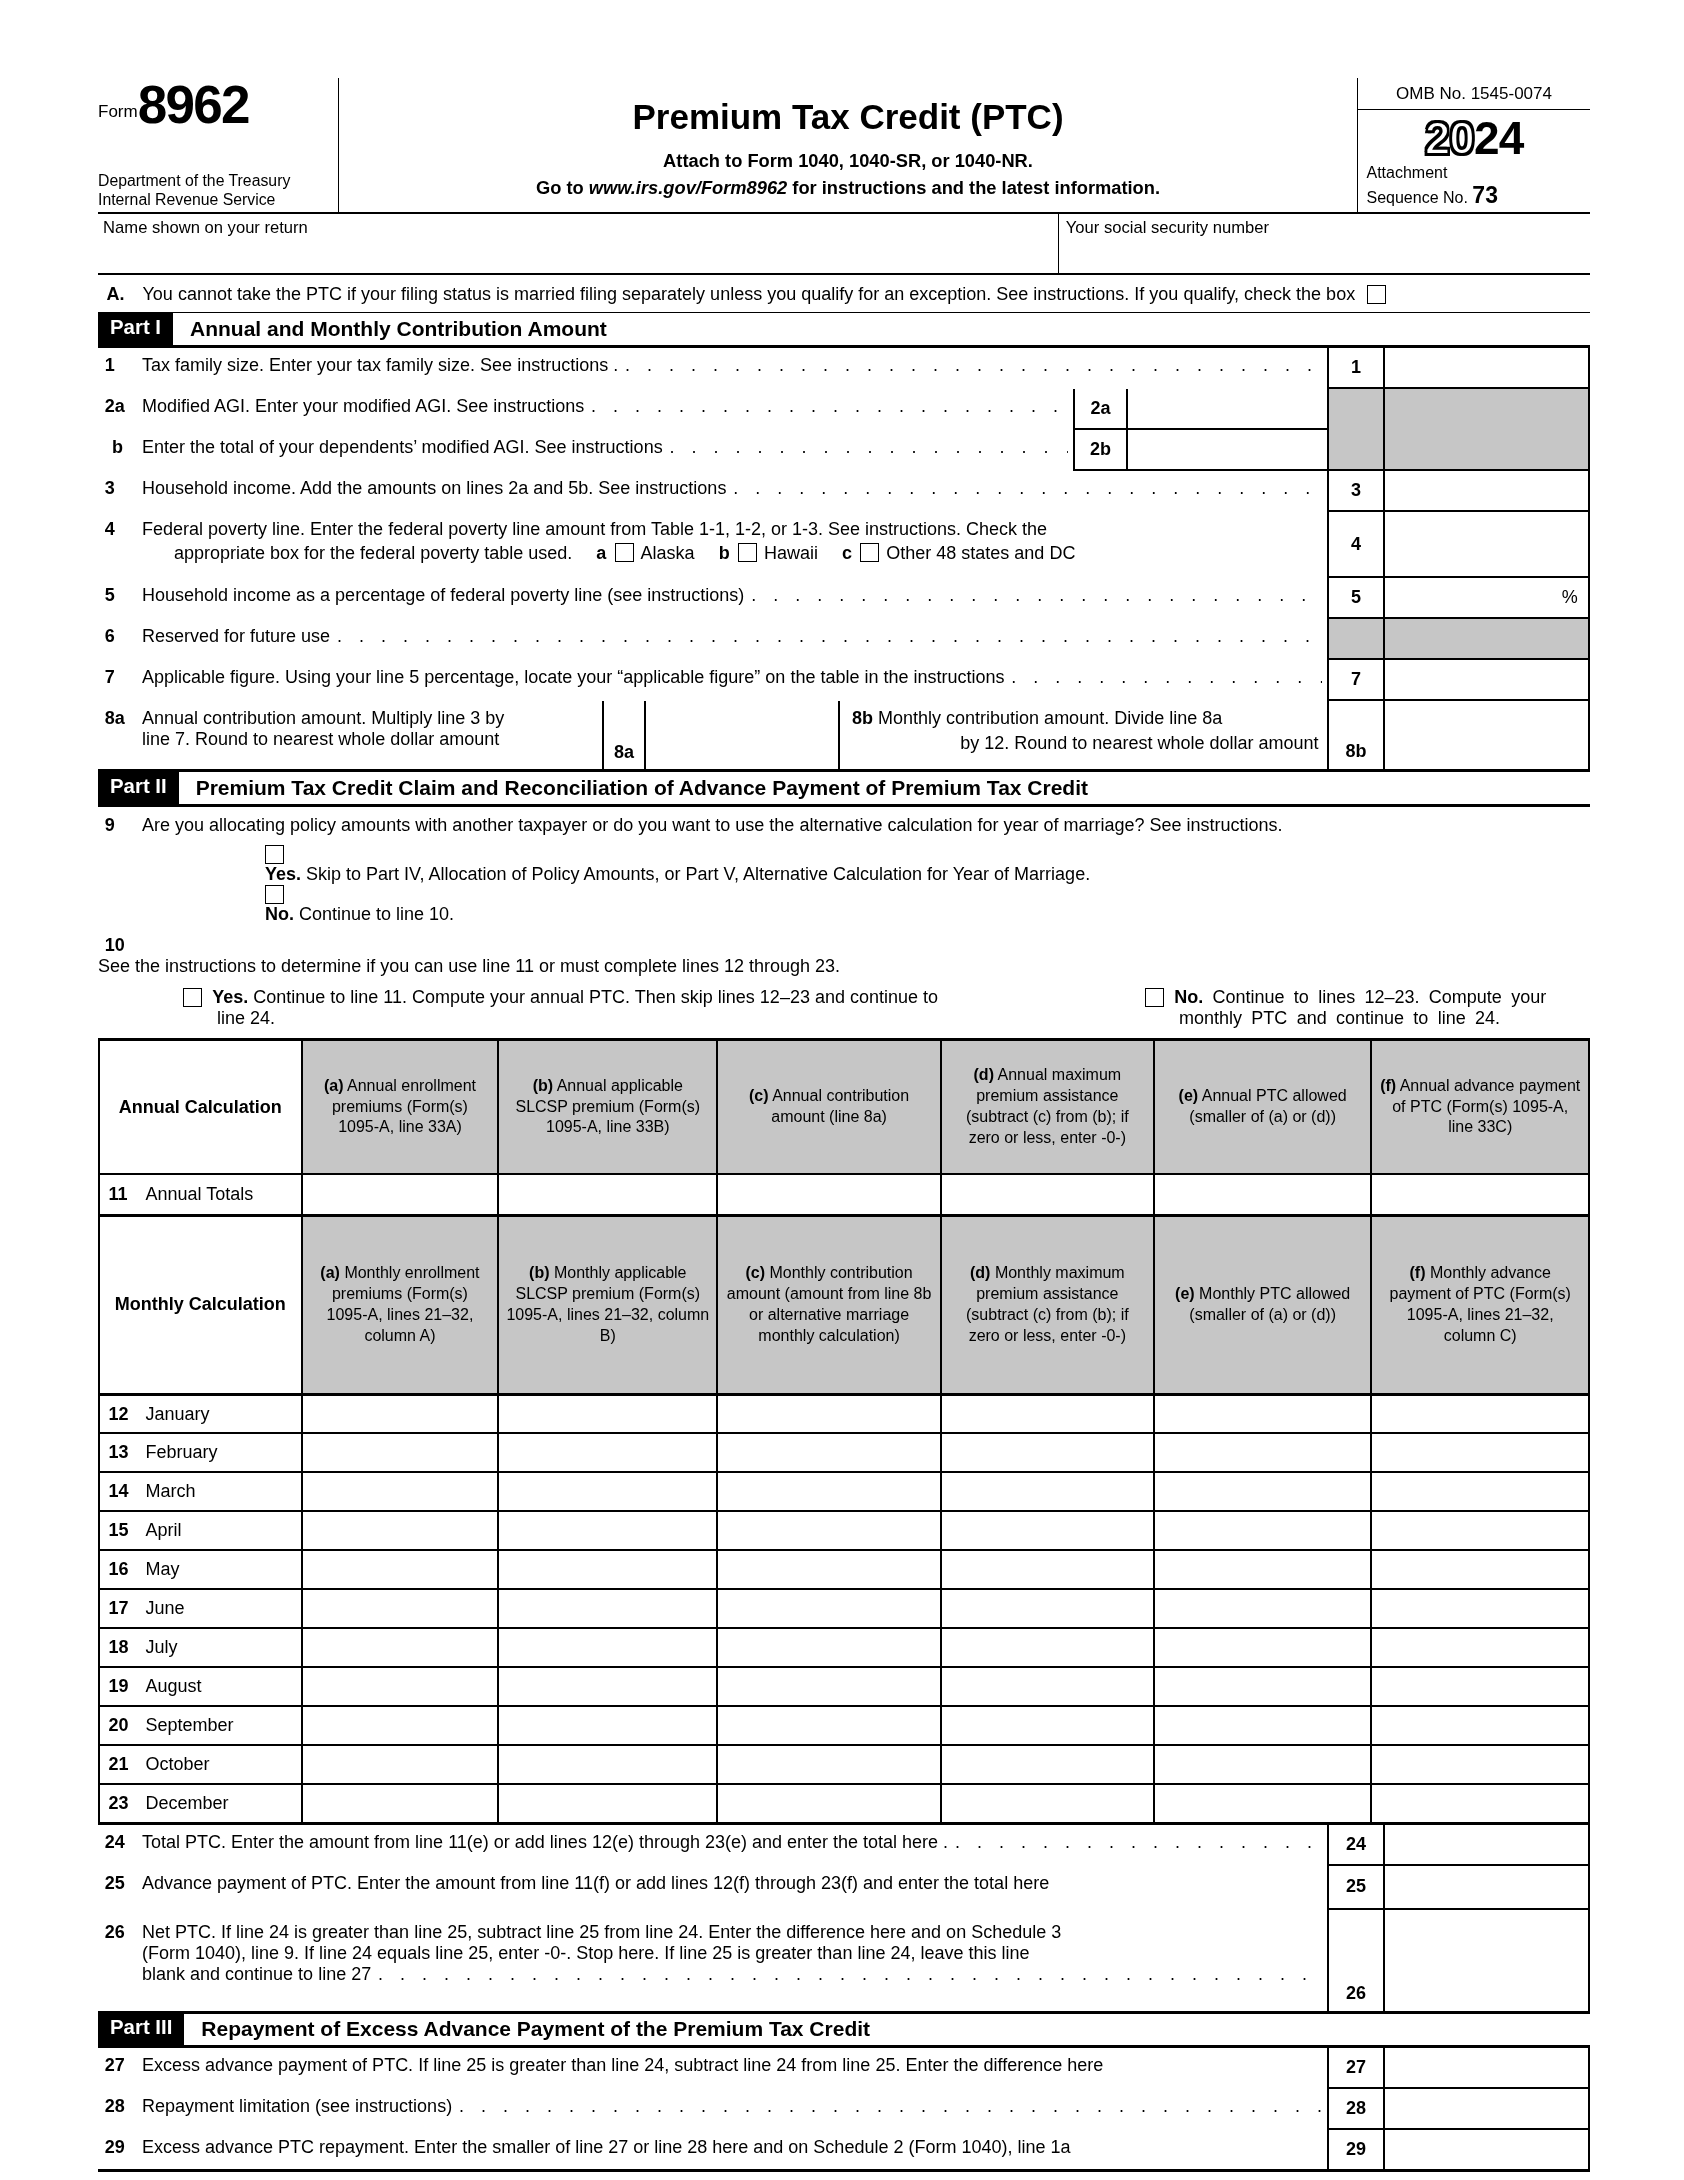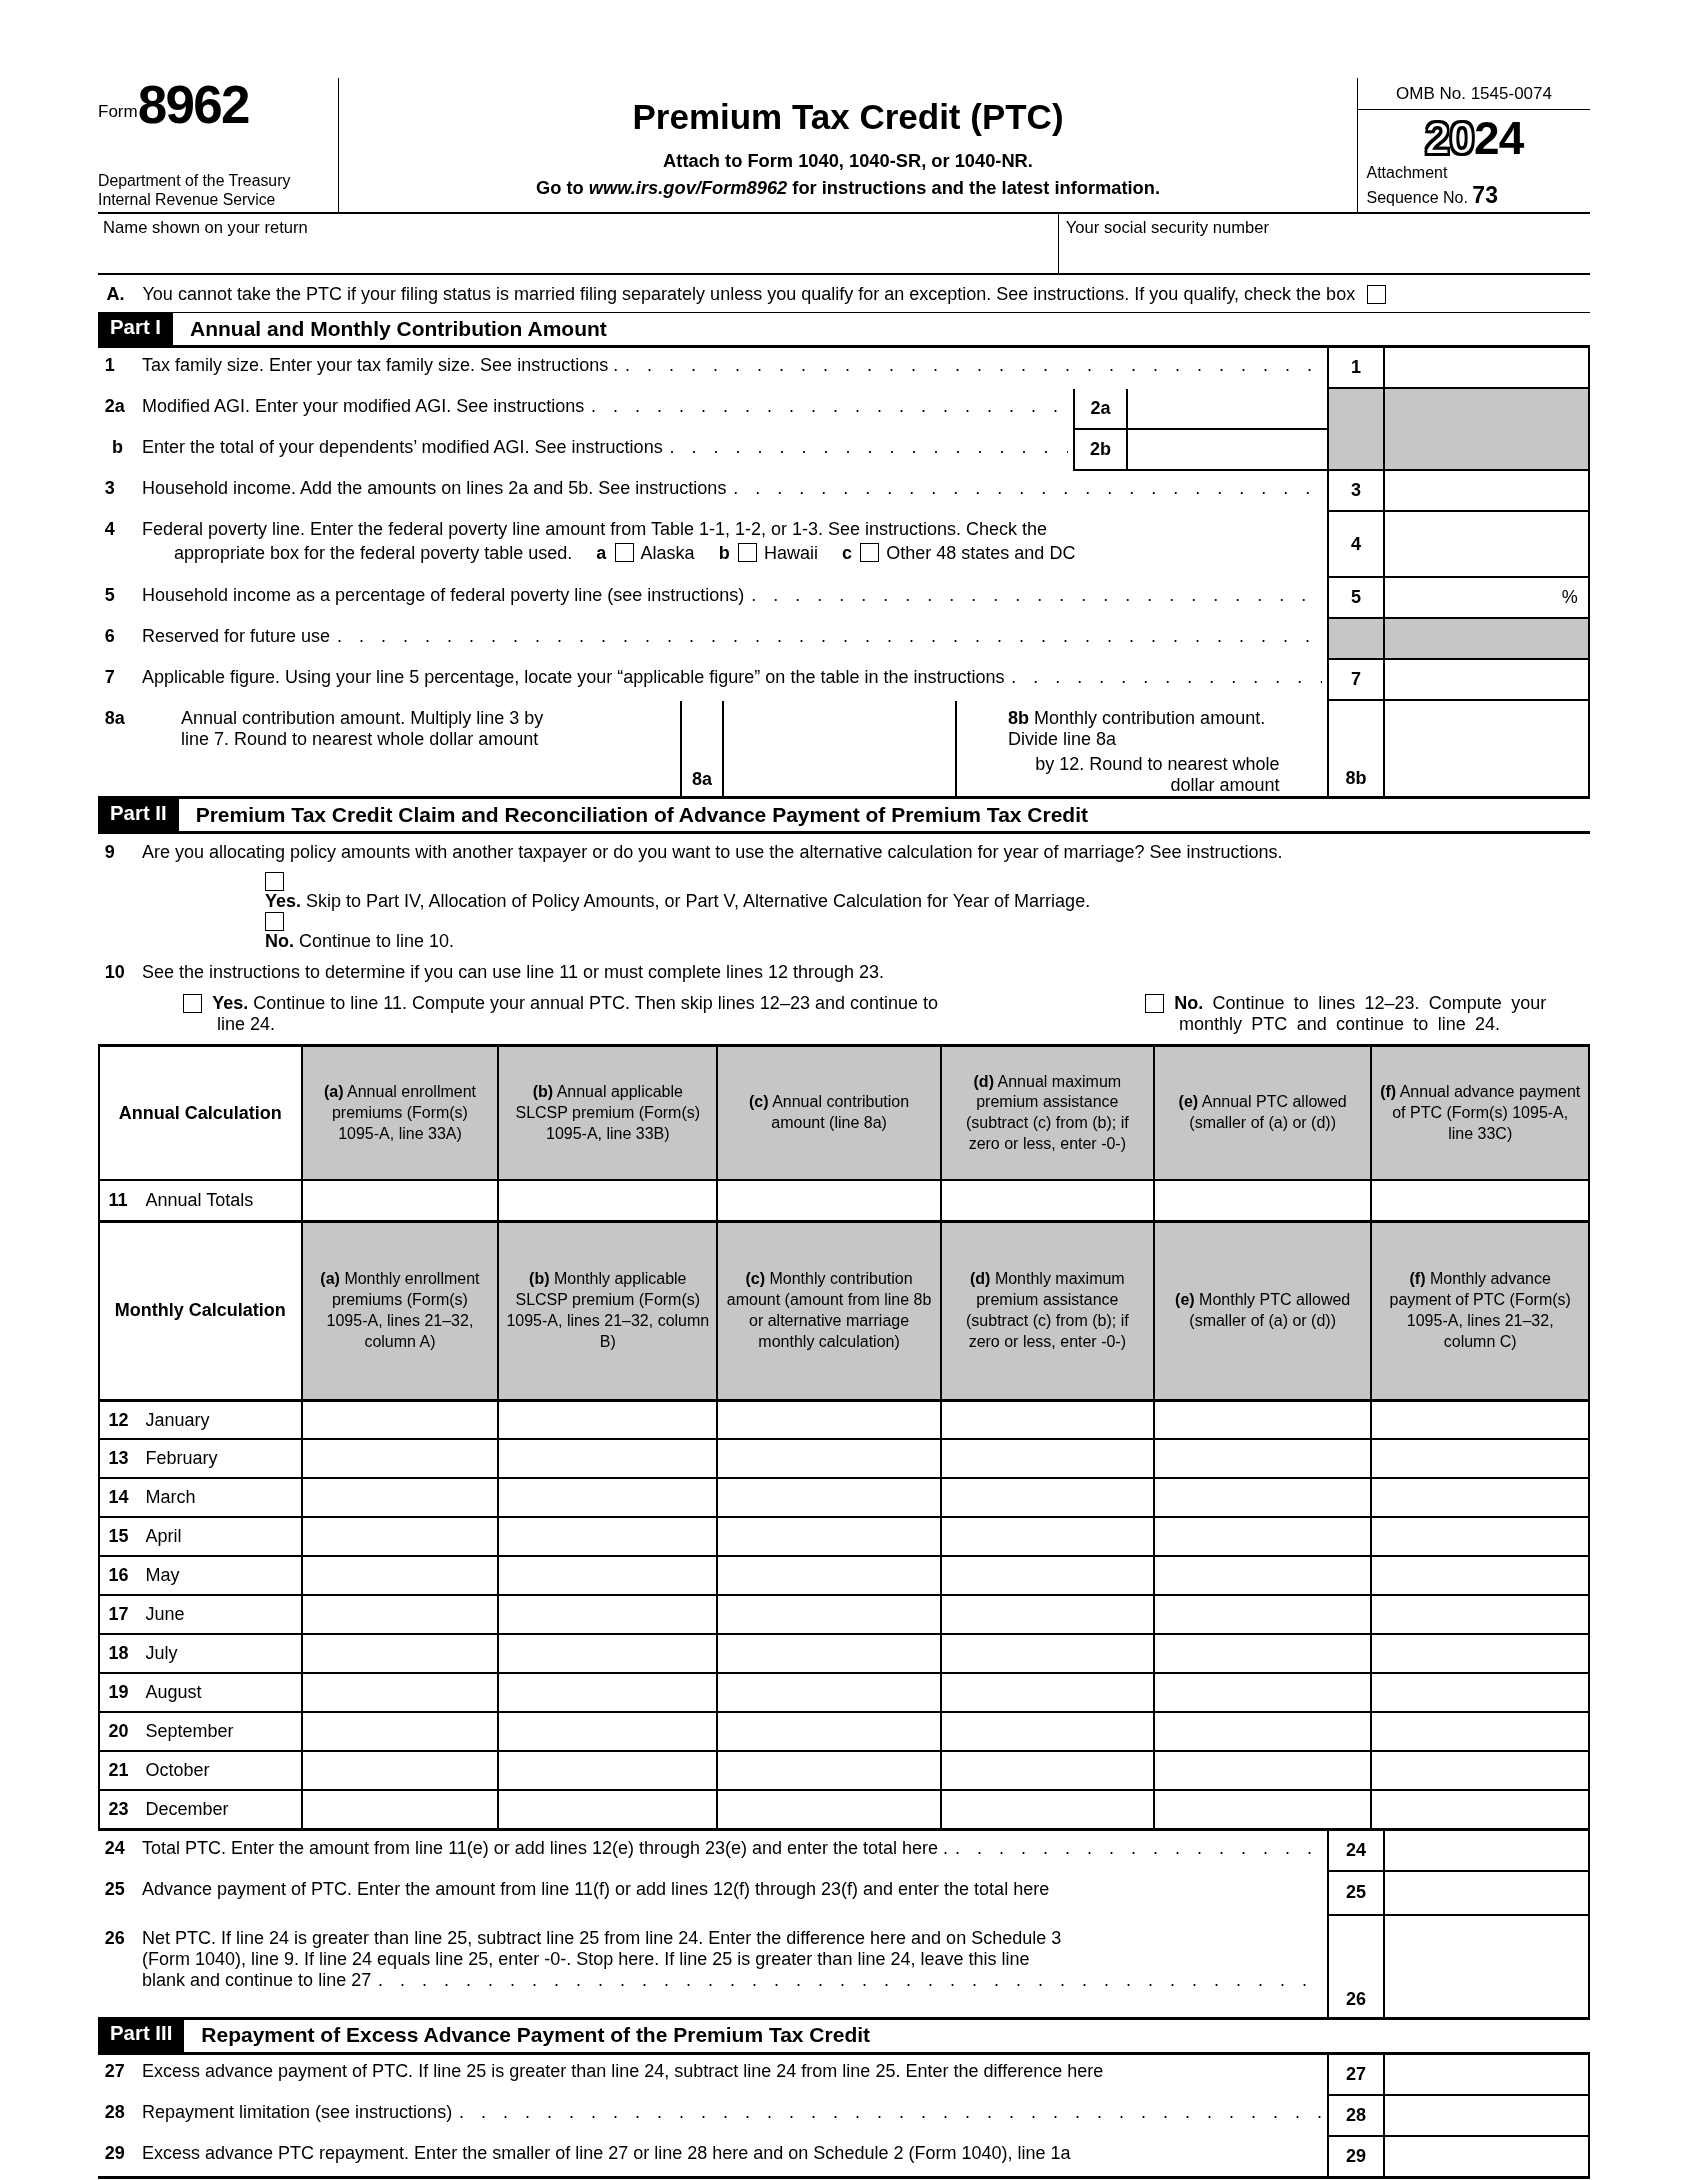--- a/index.html
+++ b/index.html
@@ -58,21 +58,21 @@
   .dots { flex:1; overflow:hidden; white-space:nowrap; margin:0 5.1px 0 6.8px; }
   .dots::after { content:". . . . . . . . . . . . . . . . . . . . . . . . . . . . . . . . . . . . . . . . . . . . . . . . . ."; word-spacing:12px; }
   .grp { width:263px; flex:none; display:flex; border-bottom:2.6px solid #000; }
   .grp.nobot { border-bottom:none; }
   .nbox { width:58px; flex:none; border-left:2.1px solid #000; border-right:2.1px solid #000;
           display:flex; align-items:center; justify-content:center; font-weight:bold; }
   .nbox.bot { align-items:flex-end; padding-bottom:6.8px; }
   .abox { flex:1; border-right:2.1px solid #000; }
   .abox.pct { display:flex; align-items:center; justify-content:flex-end; padding-right:10.2px; }
   .gray { background:#c6c6c6; }
-  .h48 { min-height:41px; } .h78 { min-height:66px; } .h80 { min-height:68px;gap:39px; }
+  .h48 { min-height:41px; } .h78 { min-height:66px; } .h80 { min-height:68px; }
   .h52 { min-height:44px; } .h118 { min-height:101px; } .h46 { min-height:39px; }
 
   
   .in-grp { width:254px; flex:none; display:flex; border-bottom:2.1px solid #000; }
   .in-grp.heavy { border-bottom:2.6px solid #000; }
   .inbox { width:55px; flex:none; border-left:2.1px solid #000; border-right:2.1px solid #000;
            display:flex; align-items:center; justify-content:center; font-weight:bold; }
   .inentry { flex:1; }
 
   
@@ -318,21 +318,21 @@
     <div class="lno" style="padding-top:0;">9</div>
     <div style="flex:1;">Are you allocating policy amounts with another taxpayer or do you want to use the alternative calculation for year of marriage? See instructions.</div>
   </div>
   <div class="cbrow">
     <span class="cb"></span>
     <span><b>Yes.</b><span> Skip to Part IV, Allocation of Policy Amounts, or Part V, Alternative Calculation for Year of Marriage.</span></span>
     <span class="cb noblock"></span>
     <span><b>No.</b><span> Continue to line 10.</span></span>
   </div>
 
-  <div class="qrow" style="padding-top:10.2px;">
+  <div class="qrow" style="padding-top:10.2px;flex-direction:column;">
     <div class="lno" style="padding-top:0;">10</div>
     <div style="flex:1;">See the instructions to determine if you can use line 11 or must complete lines 12 through 23.</div>
   </div>
   <div class="cbrow10">
     <div class="yes10 hang">
       <span class="cb"></span><b>Yes.</b><span> Continue to line 11. Compute your annual PTC. Then skip lines 12–23 and continue to line 24.</span>
     </div>
     <div class="no10 hang">
       <span class="cb"></span><b class="wsp">No.</b><span class="wsp"> Continue to lines 12–23. Compute your monthly PTC and continue to line 24.</span>
     </div>

